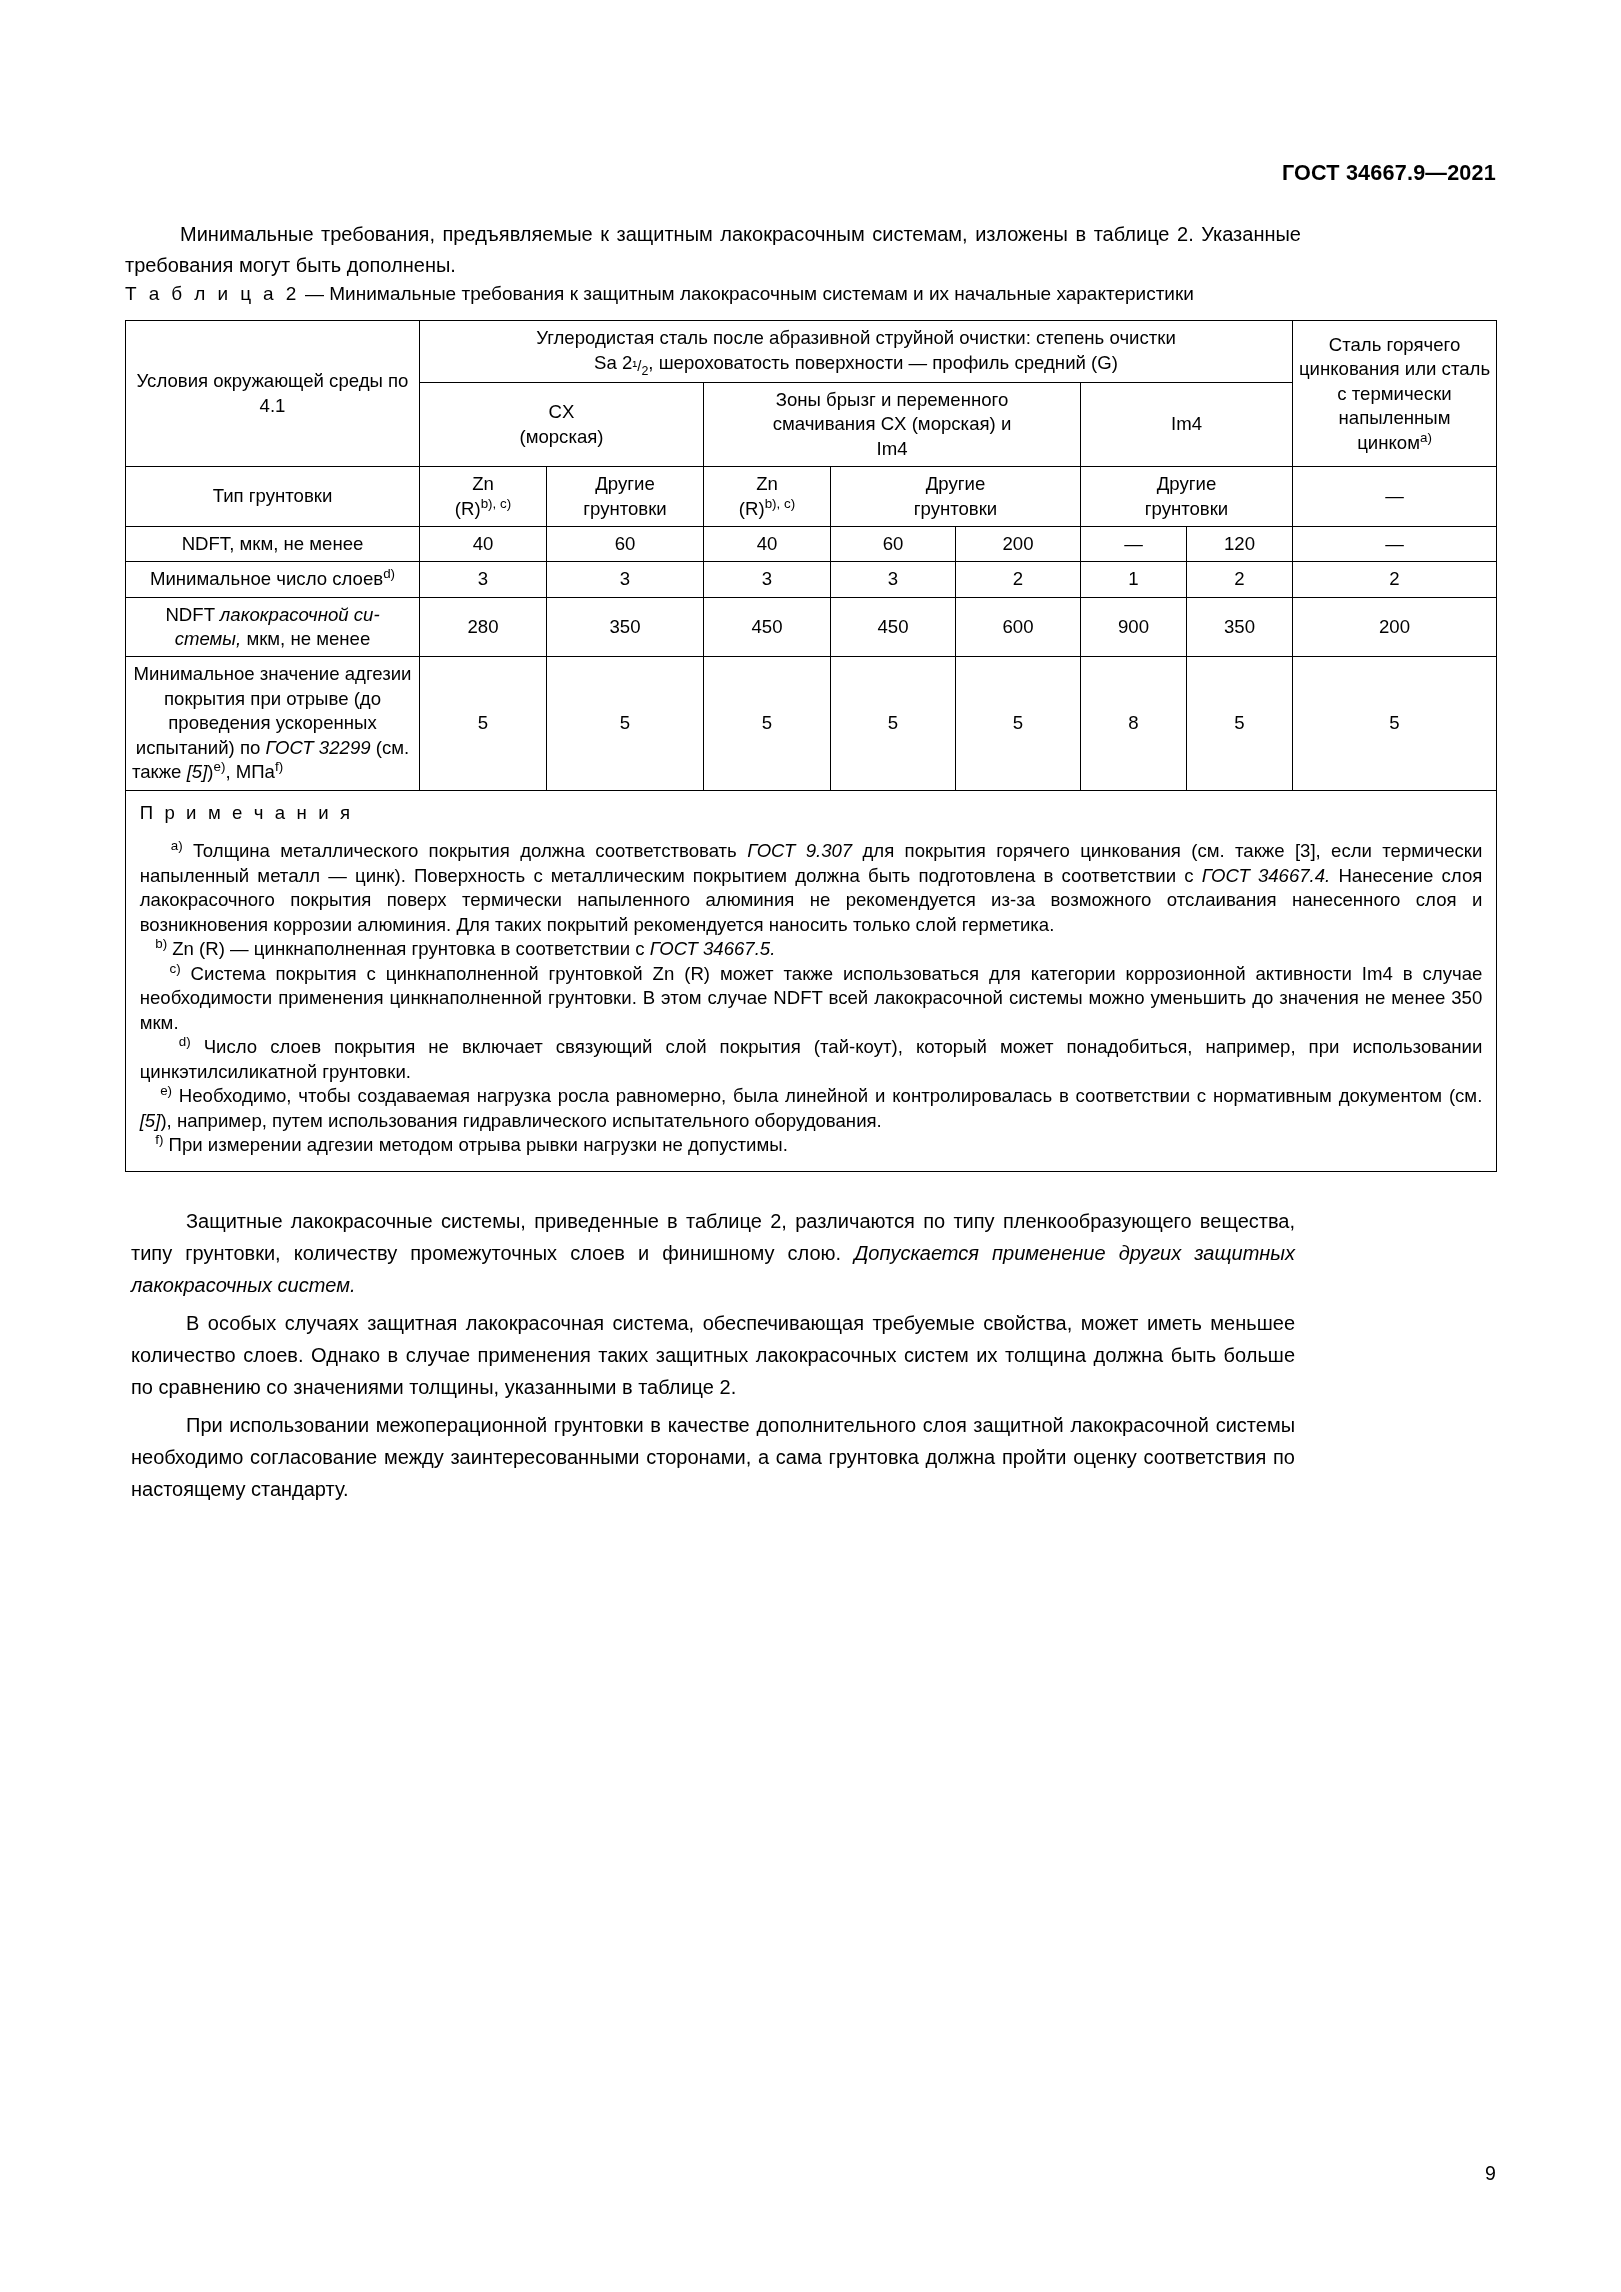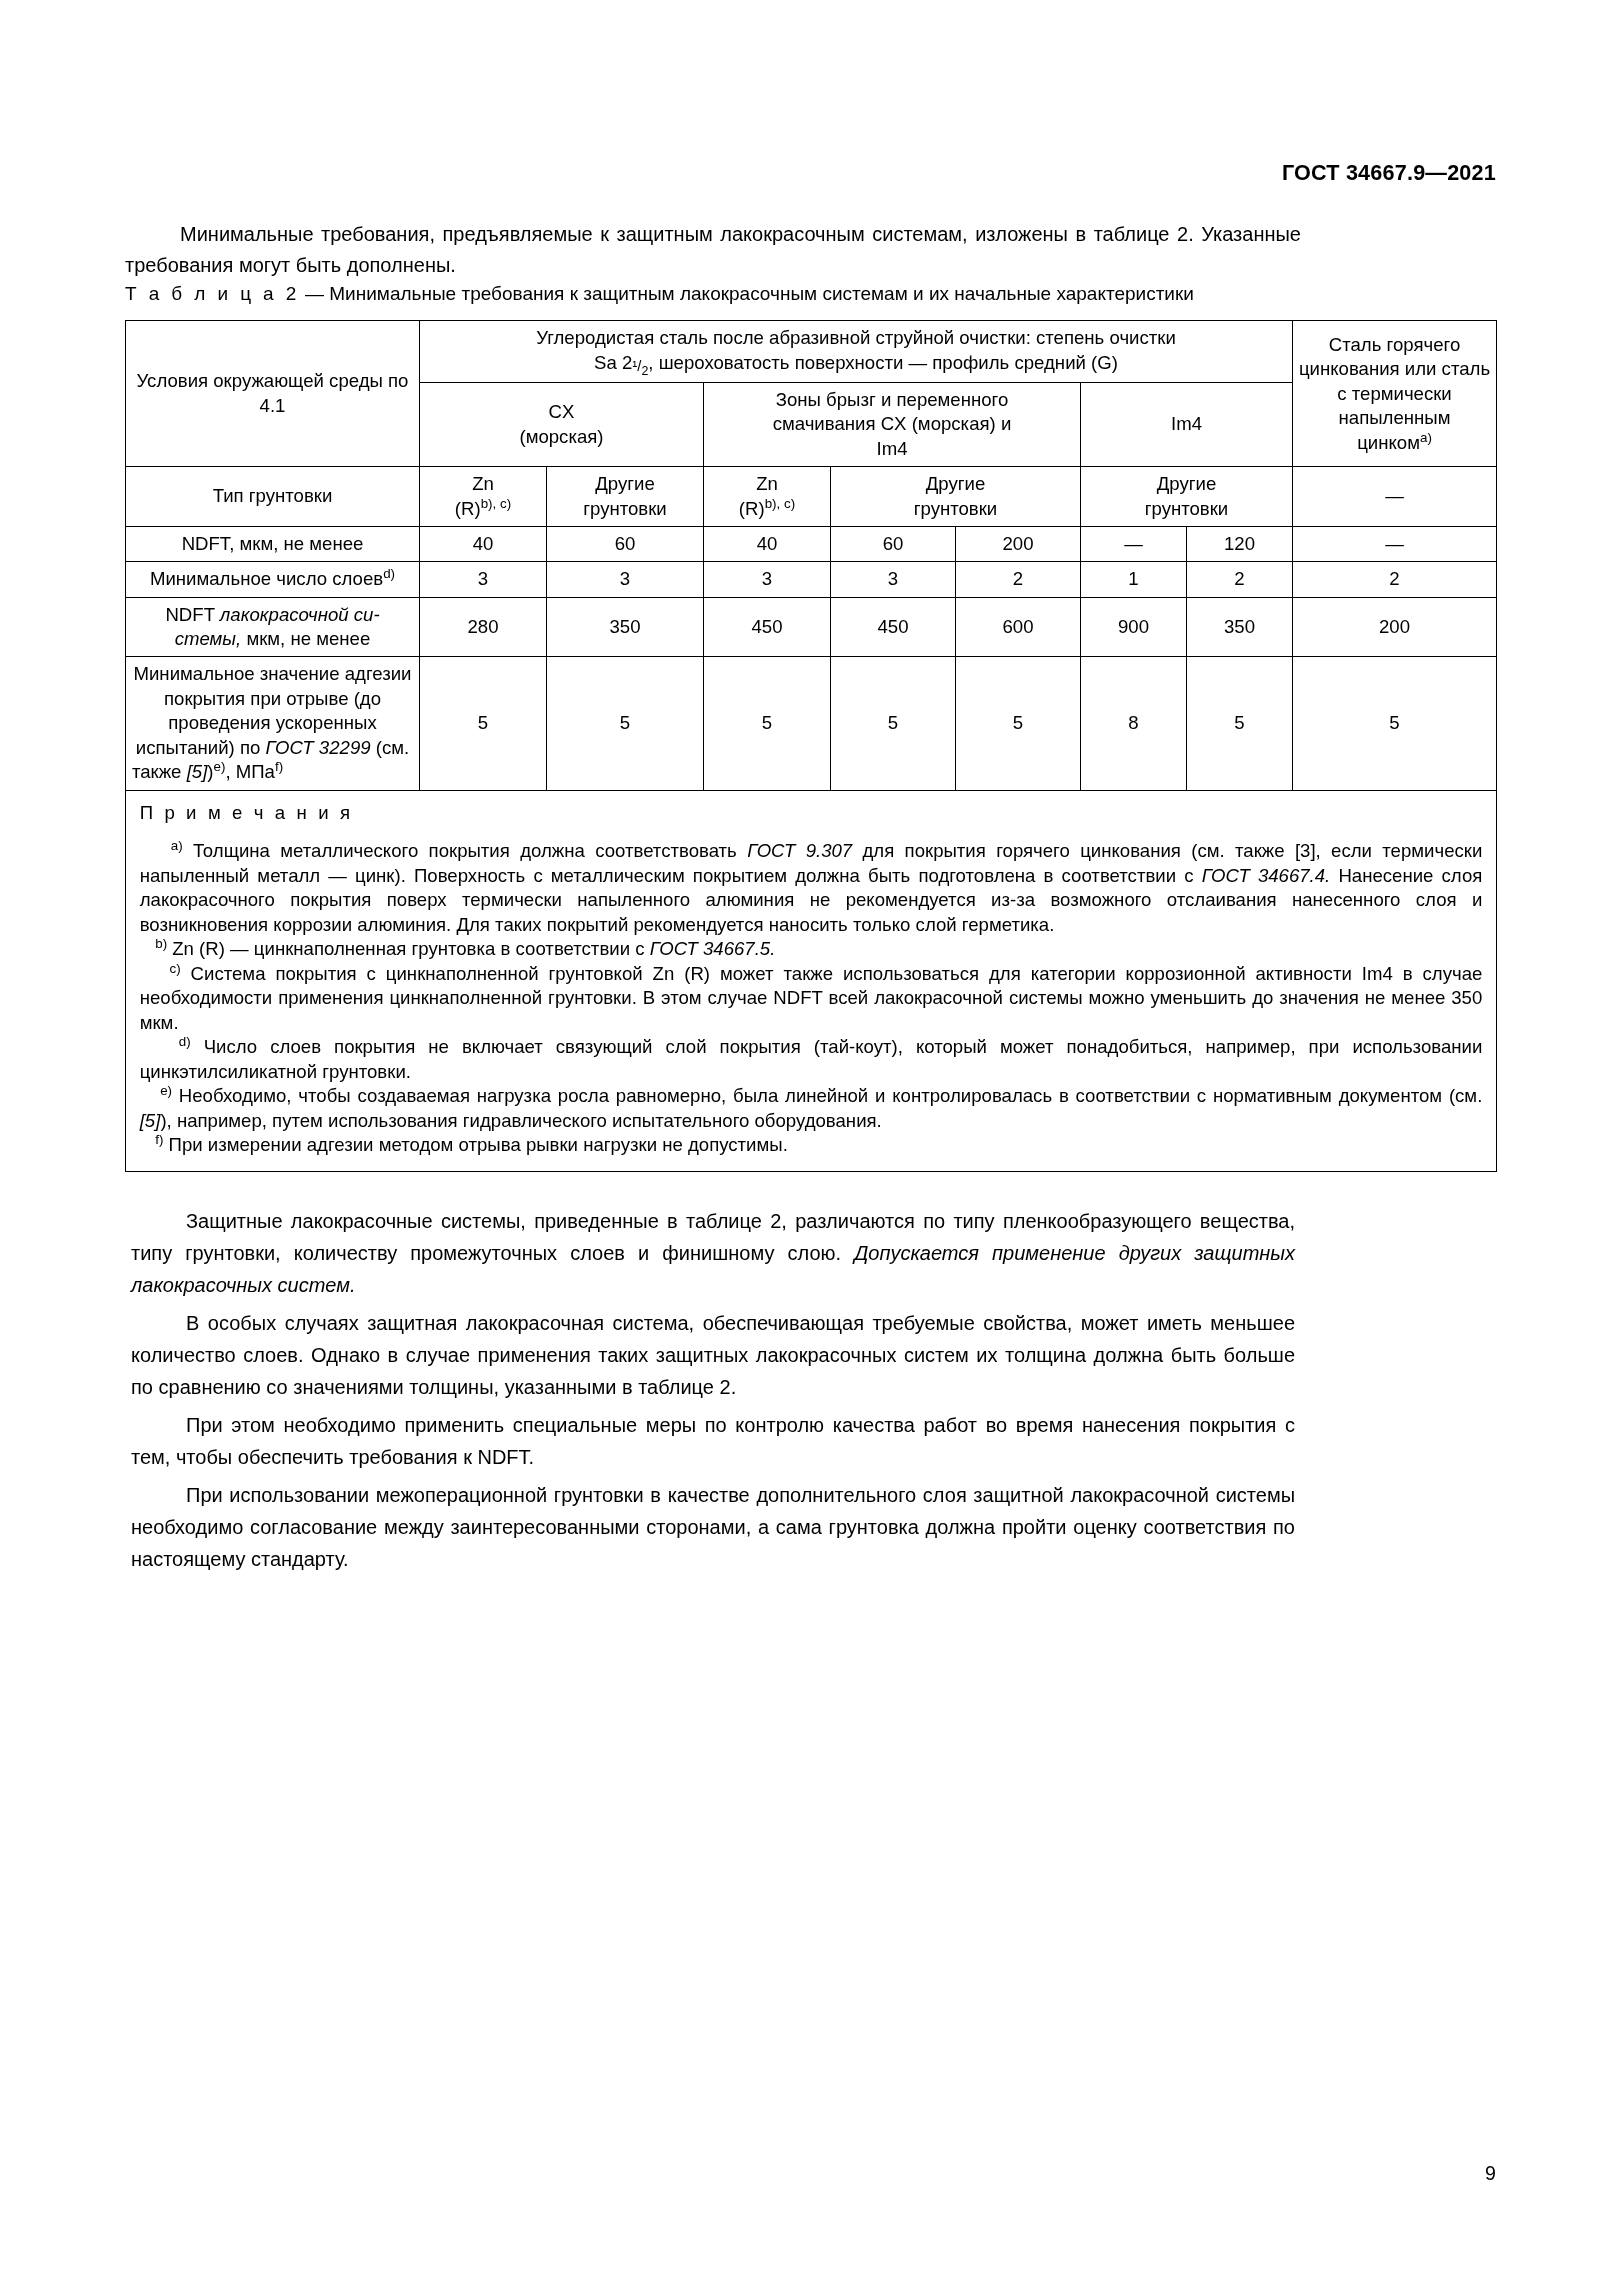--- a/index.html
+++ b/index.html
@@ -255,21 +255,20 @@
               &nbsp;&nbsp;&nbsp;<sup>f)</sup> При измерении адгезии методом отрыва рывки нагрузки не допустимы.
             </div>
           </td>
         </tr>
       </tbody>
     </table>
 
     <div class="after-table">
       <p>Защитные лакокрасочные системы, приведенные в таблице 2, различаются по типу пленкообразующего вещества, типу грунтовки, количеству промежуточных слоев и финишному слою. <span class="ital">Допускается применение других защитных лакокрасочных систем.</span></p>
       <p>В особых случаях защитная лакокрасочная система, обеспечивающая требуемые свойства, может иметь меньшее количество слоев. Однако в случае применения таких защитных лакокрасочных систем их толщина должна быть больше по сравнению со значениями толщины, указанными в таблице 2.</p>
-      <p>При этом необходимо применить специальные меры по контролю качества работ во время нанесения покрытия с тем, чтобы обеспечить требования к NDFT.</p>
       <p>При использовании межоперационной грунтовки в качестве дополнительного слоя защитной лакокрасочной системы необходимо согласование между заинтересованными сторонами, а сама грунтовка должна пройти оценку соответствия по настоящему стандарту.</p>
     </div>
 
   </div>
 
   <div class="page-number">9</div>
 
 </div>
 
 

